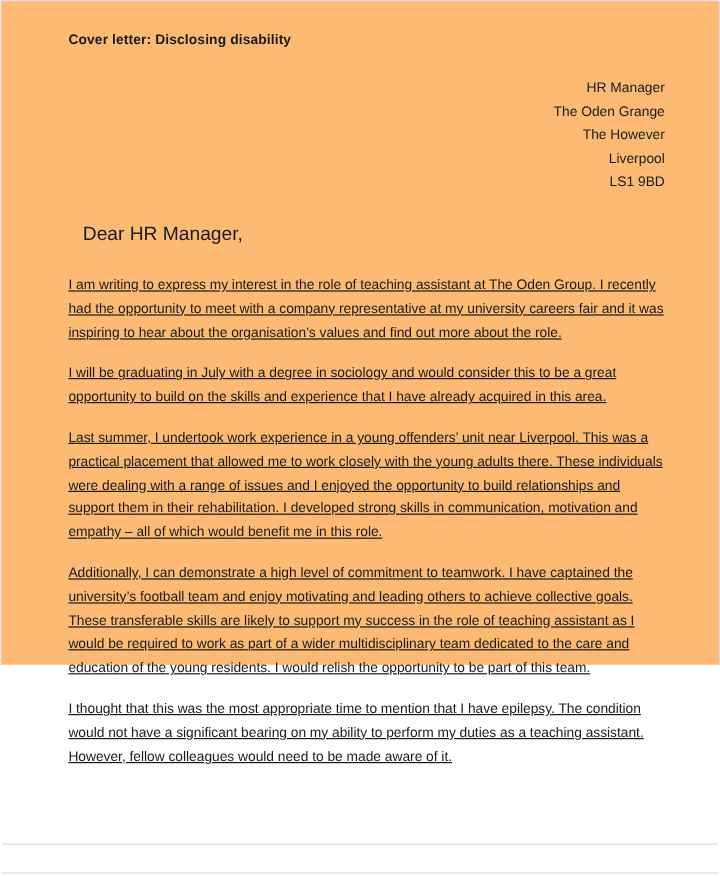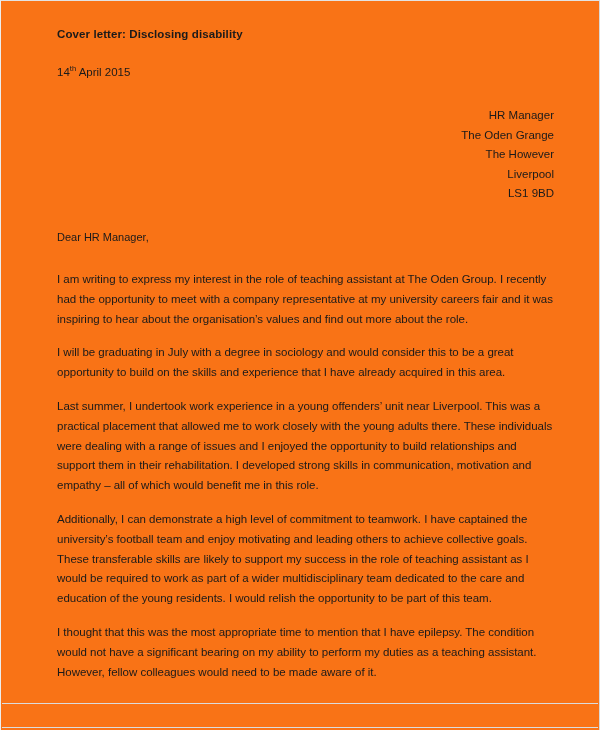--- a/index.html
+++ b/index.html
@@ -11,22 +11,22 @@
     width: 600px;
     height: 730px;
     font-family: "Liberation Sans", sans-serif;
     color: #1a1a1a;
     overflow: hidden;
   }
   .page {
     position: relative;
     box-sizing: border-box;
     width: 600px;
-    height: 730px;
-    background: #f97316;
+    height: 554px;
+    background: #fdba74;
     border-top: 1px solid #e3e3e3;
     border-left: 1px solid #ededed;
     border-right: 1px solid #d8d8d8;
     padding: 26px 45px 0 56px;
   }
   .doc-title {
     font-size: 11.5px;
     font-weight: bold;
     letter-spacing: 0.1px;
     margin: 0 0 23px 0;
@@ -50,49 +50,49 @@
   }
   .address-block .addr-line {
     display: block;
   }
   .ref-line {
     font-size: 11.5px;
     line-height: 16px;
     margin: 0 0 25px 0;
   }
   .salutation {
-    font-size: 11px;
+    font-size: 16px;
     line-height: 16px;
-    margin: 0 0 25px 0;
+    margin: 0 0 25px 12px;
   }
   .body-para {
     font-size: 11.5px;
     line-height: 19.8px;
     margin: 0 0 14px 0;
     text-align: left;
     letter-spacing: -0.02px;
+    text-decoration: underline;
   }
   .rule {
     position: absolute;
     left: 1px;
     right: 1px;
     height: 0;
     border-top: 1px solid #dcdcdc;
   }
   .rule-upper { top: 702px; }
   .rule-lower { top: 726px; }
 </style>
 </head>
 <body>
 
 <div class="page">
 
   <h1 class="doc-title">Cover letter: Disclosing disability</h1>
 
-  <p class="date-line"><span>14</span><sup>th</sup> <span>April 2015</span></p>
 
   <div class="address-block">
     <span class="addr-line">HR Manager</span>
     <span class="addr-line">The Oden Grange</span>
     <span class="addr-line">The However</span>
     <span class="addr-line">Liverpool</span>
     <span class="addr-line">LS1 9BD</span>
   </div>
 
 

